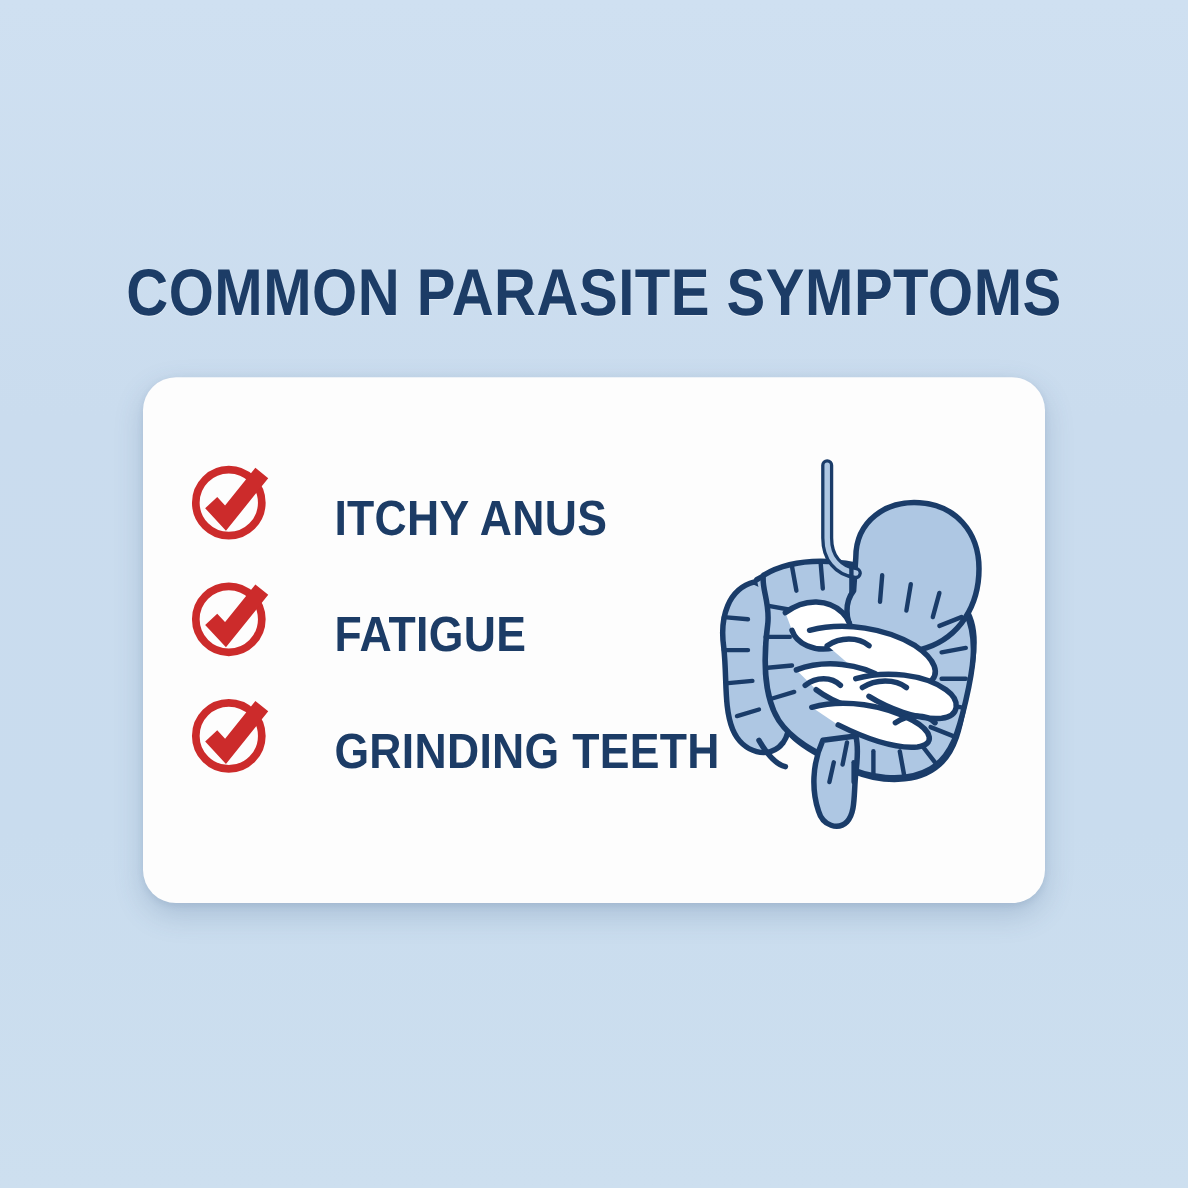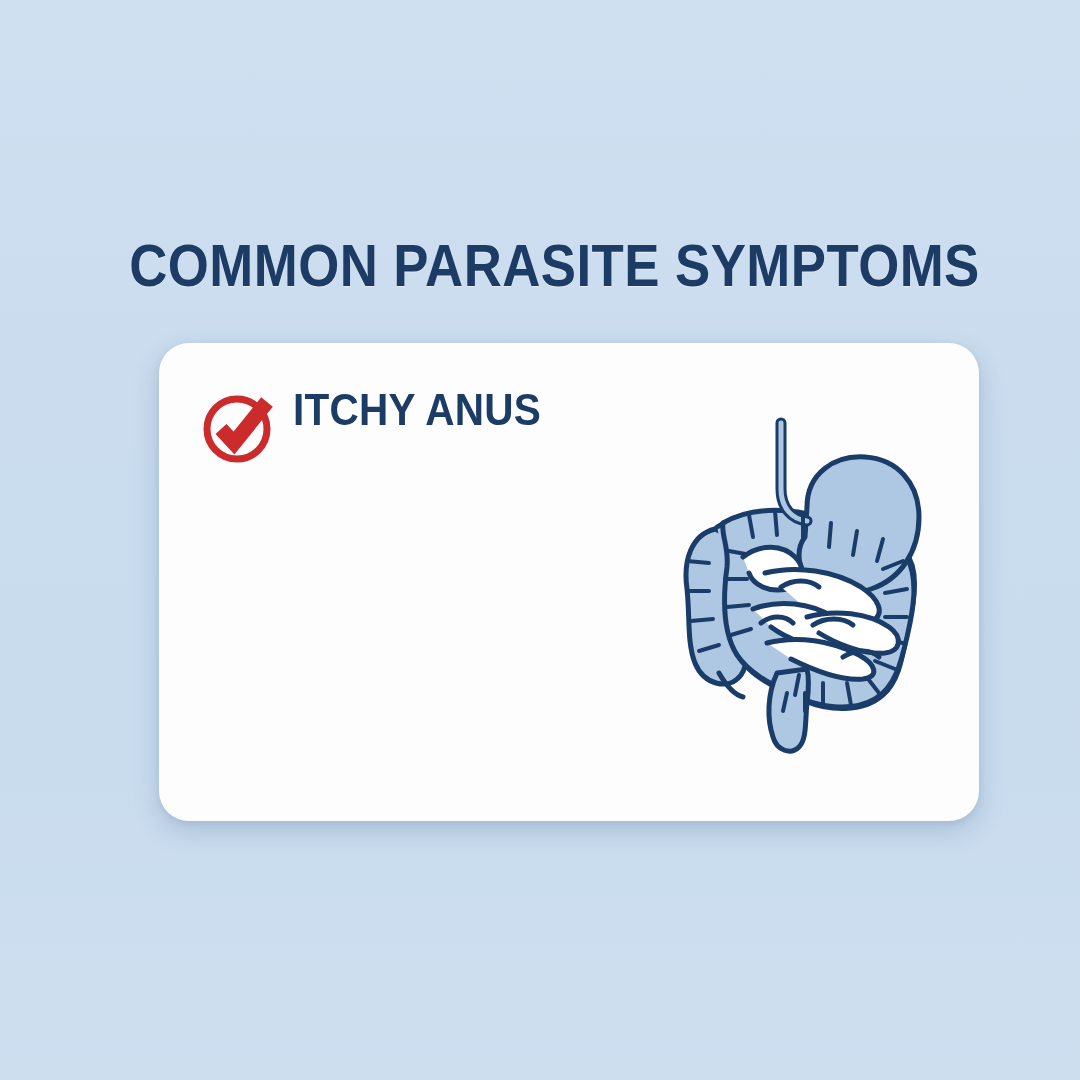--- a/index.html
+++ b/index.html
@@ -24,21 +24,20 @@
       linear-gradient(180deg,
         #cfe0f1 0%,
         #cadcee 35%,
         #c9dcee 70%,
         #cddfef 100%);
   }
 
   #poster {
     position: absolute;
     inset: 0;
-    margin-left: 29px;
   }
 
   
   #title {
     position: absolute;
     left: 0;
     right: 0;
     top: 236px;
     text-align: center;
     color: #1c3c66;
@@ -70,22 +69,23 @@
   
   #symptom-list {
     position: absolute;
     left: 40px;
     top: 44px;
     width: 520px;
   }
 
   .symptom-row {
     display: flex;
-    align-items: flex-start;
+    align-items: flex-end;
     height: 106px;
+    gap: 40px;
   }
 
   .check-icon {
     width: 78px;
     height: 78px;
     flex: 0 0 78px;
     margin-left: 2px;
     position: relative;
   }
   .check-icon svg { display: block; width: 78px; height: 78px; overflow: visible; }
@@ -130,21 +130,39 @@
         <span class="check-icon">
           <svg viewBox="0 0 78 78">
             <circle cx="36" cy="42" r="30" fill="none" stroke="#cc2b2b" stroke-width="7"></circle>
             <path d="M20 42 L33 56 L66 15" fill="none" stroke="#cc2b2b" stroke-width="15" stroke-linecap="butt" stroke-linejoin="miter"></path>
           </svg>
         </span>
         <span class="symptom-label">ITCHY ANUS</span>
       </div>
 
 
-
+      <div class="symptom-row">
+        <span class="check-icon">
+          <svg viewBox="0 0 78 78">
+            <circle cx="36" cy="42" r="30" fill="none" stroke="#cc2b2b" stroke-width="7"></circle>
+            <path d="M20 42 L33 56 L66 15" fill="none" stroke="#cc2b2b" stroke-width="15" stroke-linecap="butt" stroke-linejoin="miter"></path>
+          </svg>
+        </span>
+        <span class="symptom-label">FATIGUE</span>
+      </div>
+
+      <div class="symptom-row">
+        <span class="check-icon">
+          <svg viewBox="0 0 78 78">
+            <circle cx="36" cy="42" r="30" fill="none" stroke="#cc2b2b" stroke-width="7"></circle>
+            <path d="M20 42 L33 56 L66 15" fill="none" stroke="#cc2b2b" stroke-width="15" stroke-linecap="butt" stroke-linejoin="miter"></path>
+          </svg>
+        </span>
+        <span class="symptom-label">GRINDING TEETH</span>
+      </div>
 
     </div>
 
     <div id="digestive-illustration">
       <svg viewBox="0 0 300 360">
         <g fill="#aec7e3" stroke="#1a3c69" stroke-width="5" stroke-linecap="round" stroke-linejoin="round">
 
           <path d="M58 118
                    C 34 124, 26 150, 30 178
                    C 33 206, 30 232, 38 252

